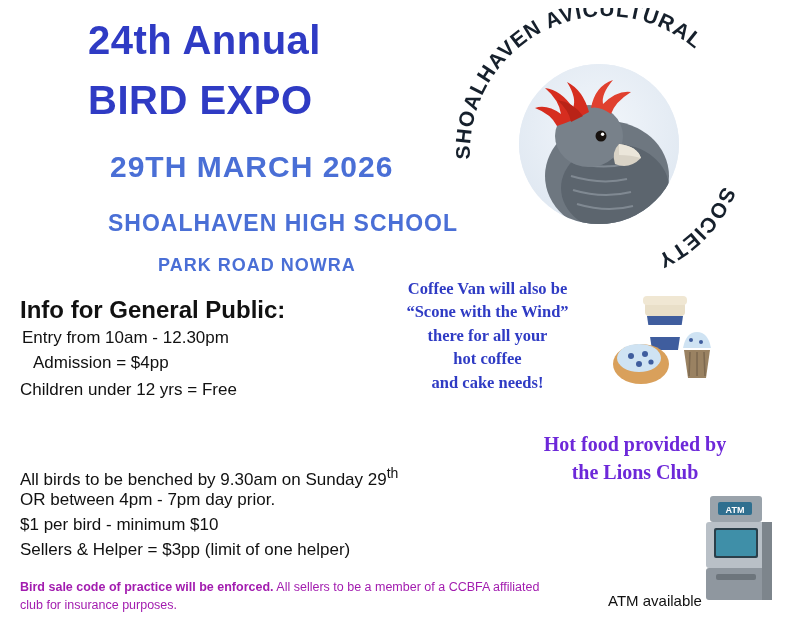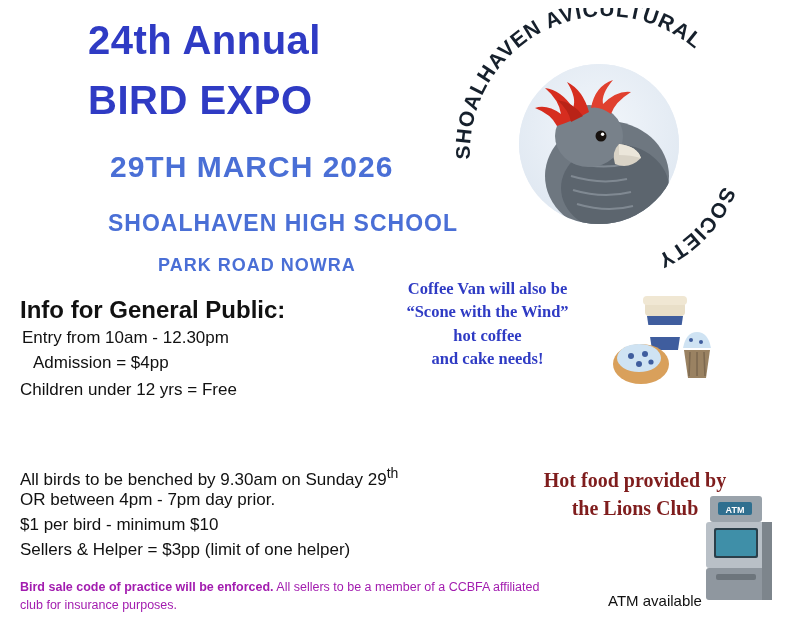--- a/index.html
+++ b/index.html
@@ -162,22 +162,21 @@
   .lions-text {
     position: absolute;
     left: 500px;
     top: 430px;
     width: 270px;
     text-align: center;
     font-family: "Liberation Serif", serif;
     font-size: 20px;
     font-weight: bold;
     line-height: 1.4;
-    color: #7f1d1d;
-    margin-top: 36px;
+    color: #6d28d9;
   }
 
   
   .atm-art {
     position: absolute;
     left: 700px;
     top: 492px;
   }
   .atm-caption {
     position: absolute;
@@ -261,20 +260,21 @@
   <div class="info-line sel-l1"><span>All birds to be benched by 9.30am on Sunday 29</span><span class="sup">th</span></div>
   <div class="info-line sel-l2">OR between 4pm - 7pm day prior.</div>
   <div class="info-line sel-l3">$1 per bird - minimum $10</div>
   <div class="info-line sel-l4">Sellers &amp; Helper = $3pp (limit of one helper)</div>
 
   <div class="fineprint"><b>Bird sale code of practice will be enforced.</b><span> All sellers to be a member of a CCBFA affiliated club for insurance purposes.</span></div>
 
   <div class="coffee-text">
     <div>Coffee Van will also be</div>
     <div>“Scone with the Wind”</div>
+    <div>there for all your</div>
     <div>hot coffee</div>
     <div>and cake needs!</div>
   </div>
 
   <svg class="coffee-art" width="120" height="105" viewBox="0 0 120 105">
 
     <rect x="40" y="20" width="40" height="14" rx="4" fill="#e9dfc8"></rect>
     <rect x="38" y="14" width="44" height="9" rx="4" fill="#f0e7d3"></rect>
     <path d="M42 34 h36 l-5 34 h-26 z" fill="#3f5d9e"></path>
     <rect x="41" y="43" width="38" height="12" fill="#ffffff"></rect>

